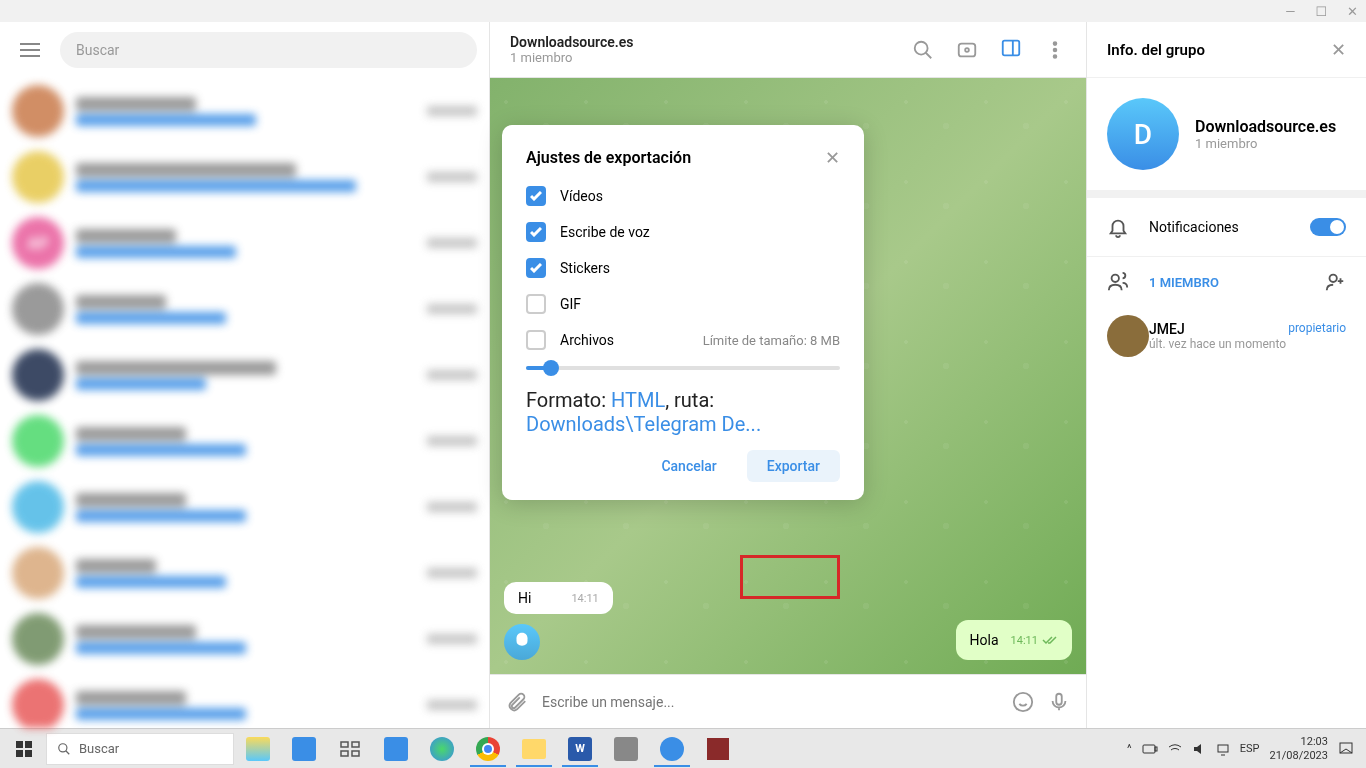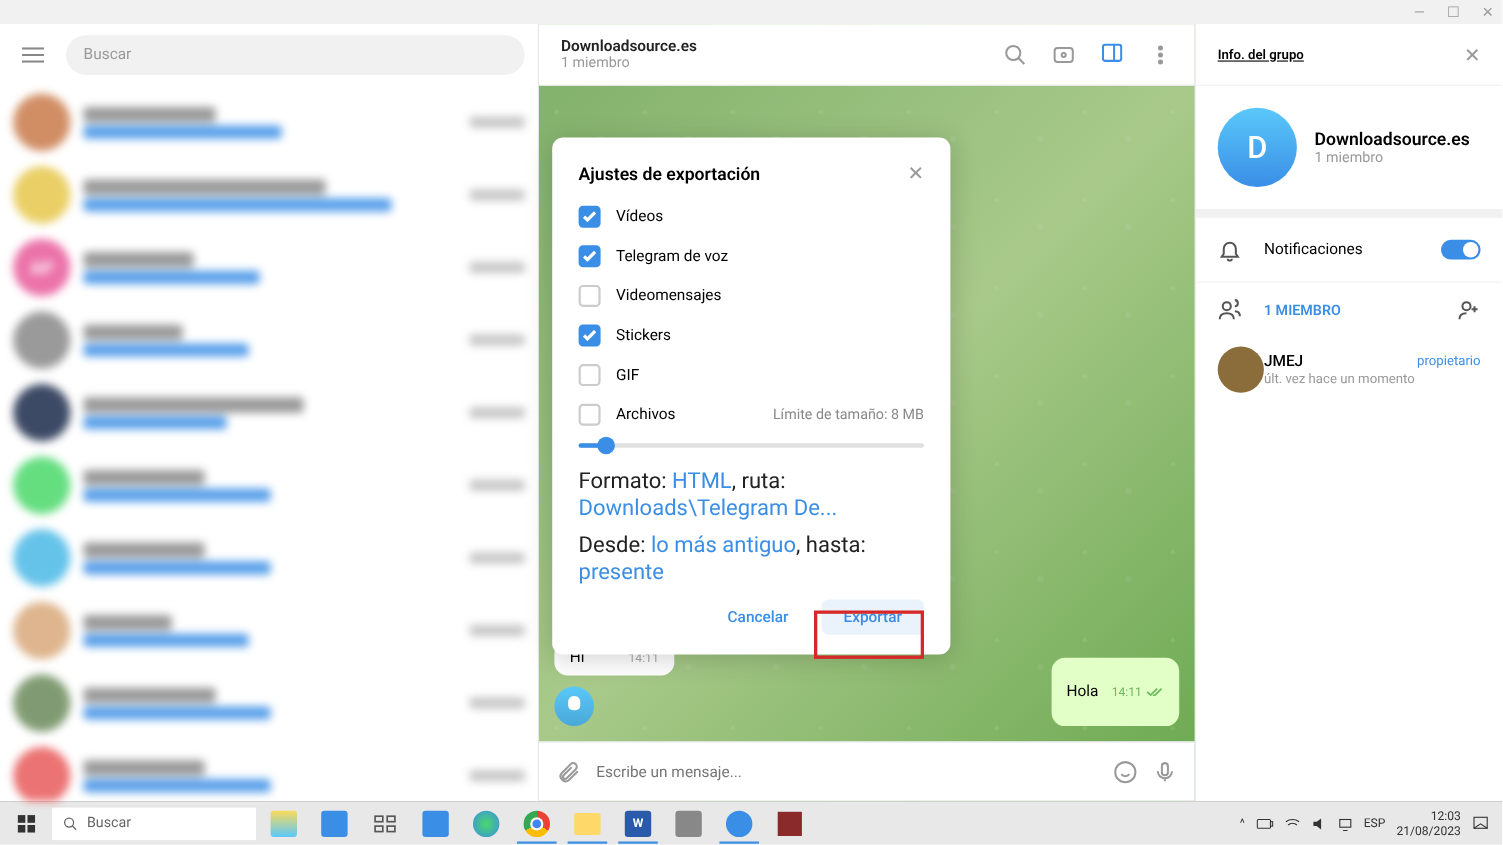--- a/index.html
+++ b/index.html
@@ -33,30 +33,30 @@
 .chat-title { font-size: 14px; font-weight: 600; color: #222; }
 .chat-subtitle { font-size: 13px; color: #999; }
 .chat-header-icons { display: flex; gap: 22px; align-items: center; }
 .chat-header-icons svg { width: 22px; height: 22px; stroke: #999; fill: none; stroke-width: 2; cursor: pointer; }
 .sidebar-toggle svg { stroke: #3a8ee6; }
 .chat-body { flex: 1; position: relative; background-image: radial-gradient(circle at 20% 30%, rgba(255,255,255,0.08) 2px, transparent 2px), radial-gradient(circle at 70% 60%, rgba(255,255,255,0.06) 3px, transparent 3px); background-size: 80px 80px; }
 .msg-left { position: absolute; left: 14px; bottom: 60px; background: #fff; border-radius: 12px; padding: 8px 14px; font-size: 14px; display: flex; align-items: center; gap: 40px; }
 .msg-left .msg-time { font-size: 11px; color: #aaa; }
 .msg-avatar { position: absolute; left: 14px; bottom: 14px; width: 36px; height: 36px; border-radius: 50%; background: linear-gradient(#5ac8fa, #4aa8d8); display: flex; align-items: center; justify-content: center; }
 .msg-avatar svg { width: 22px; height: 22px; fill: #fff; }
-.msg-right { position: absolute; right: 14px; bottom: 14px; background: #e1ffc7; border-radius: 12px; padding: 23px 14px; font-size: 14px; display: flex; align-items: center; gap: 12px; }
+.msg-right { position: absolute; right: 14px; bottom: 14px; background: #e1ffc7; border-radius: 12px; padding: 12px 14px; font-size: 14px; display: flex; align-items: center; gap: 12px; }
 .msg-right .msg-time { font-size: 11px; color: #6db85a; display: flex; align-items: center; gap: 4px; }
 .chat-input-bar { height: 54px; background: #fff; display: flex; align-items: center; padding: 0 16px; gap: 14px; border-top: 1px solid #e5e5e5; }
 .chat-input { flex: 1; border: none; outline: none; font-size: 14px; color: #999; }
 .input-icon { width: 22px; height: 22px; cursor: pointer; }
 
 
 .info-panel { width: 280px; border-left: 1px solid #e5e5e5; background: #fff; display: flex; flex-direction: column; }
 .info-header { height: 56px; display: flex; align-items: center; padding: 0 20px; justify-content: space-between; border-bottom: 1px solid #f0f0f0; }
-.info-header-title { font-size: 12px; font-weight: 600; text-decoration: underline; }
+.info-header-title { font-size: 15px; font-weight: 600; }
 .info-close { font-size: 18px; color: #999; cursor: pointer; }
 .info-profile { padding: 20px; display: flex; gap: 16px; align-items: center; border-bottom: 8px solid #f1f1f1; }
 .info-avatar { width: 72px; height: 72px; border-radius: 50%; background: linear-gradient(#5ac8fa, #3a8ee6); display: flex; align-items: center; justify-content: center; color: #fff; font-size: 28px; font-weight: 500; }
 .info-name { font-size: 16px; font-weight: 600; }
 .info-sub { font-size: 13px; color: #999; }
 .info-section { padding: 18px 20px; display: flex; align-items: center; gap: 20px; font-size: 14px; border-bottom: 1px solid #f0f0f0; }
 .info-section svg { width: 22px; height: 22px; stroke: #555; fill: none; stroke-width: 2; }
 .toggle { width: 36px; height: 18px; background: #3a8ee6; border-radius: 9px; position: relative; margin-left: auto; }
 .toggle::after { content: ''; position: absolute; right: 2px; top: 2px; width: 14px; height: 14px; background: #fff; border-radius: 50%; }
 .info-members-header { padding: 14px 20px; display: flex; align-items: center; justify-content: space-between; font-size: 13px; font-weight: 600; color: #3a8ee6; }
@@ -325,25 +325,21 @@
           </svg>
         </div>
         <span>Vídeos</span>
       </div>
     <div class="check-row">
         <div class="checkbox checked">
           <svg viewBox="0 0 12 10">
             <path d="M1 5l3 3 7-7"></path>
           </svg>
         </div>
-        <span>Telegram de voz</span>
-      </div>
-    <div class="check-row">
-        <div class="checkbox"></div>
-        <span>Videomensajes</span>
+        <span>Escribe de voz</span>
       </div>
     <div class="check-row">
         <div class="checkbox checked">
           <svg viewBox="0 0 12 10">
             <path d="M1 5l3 3 7-7"></path>
           </svg>
         </div>
         <span>Stickers</span>
       </div>
     <div class="check-row">
@@ -354,23 +350,20 @@
         <div class="checkbox"></div>
         <span>Archivos</span>
         <span class="flex-right">Límite de tamaño: 8 MB</span>
       </div>
     <div class="slider">
         <div class="slider-fill"></div>
         <div class="slider-thumb"></div>
       </div>
     <div class="format-row">
       <span>Formato: </span><span class="link">HTML</span><span>, ruta: </span><span class="link">Downloads\Telegram De...</span>
-    </div>
-    <div class="format-row">
-      <span>Desde: </span><span class="link">lo más antiguo</span><span>, hasta: </span><span class="link">presente</span>
     </div>
     <div class="modal-actions">
       <span class="btn-cancel">Cancelar</span>
       <span class="btn-export">Exportar</span>
     </div>
     <div class="highlight-box" style="left:238px;top:430px;width:100px;height:44px"></div>
   </div>
 </div>
 
 <div class="taskbar">

